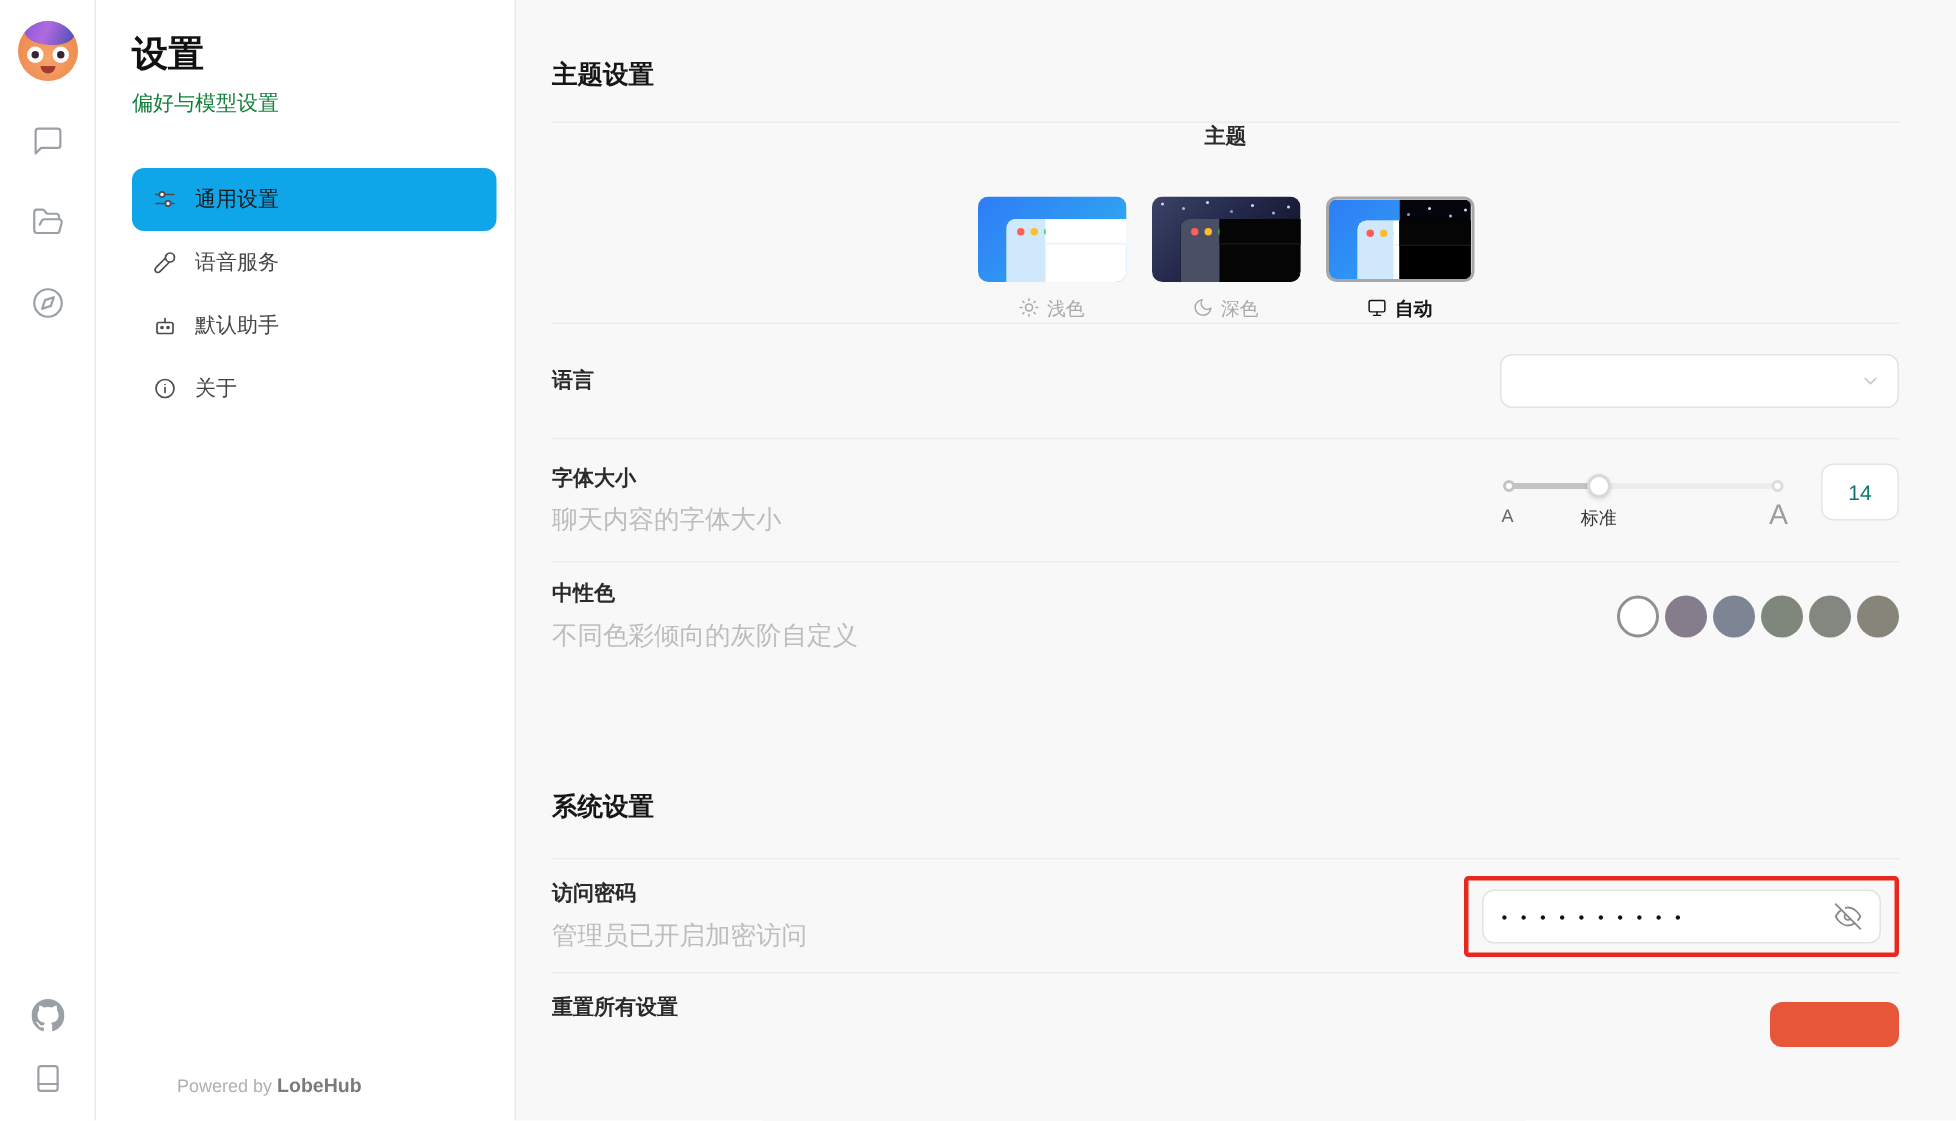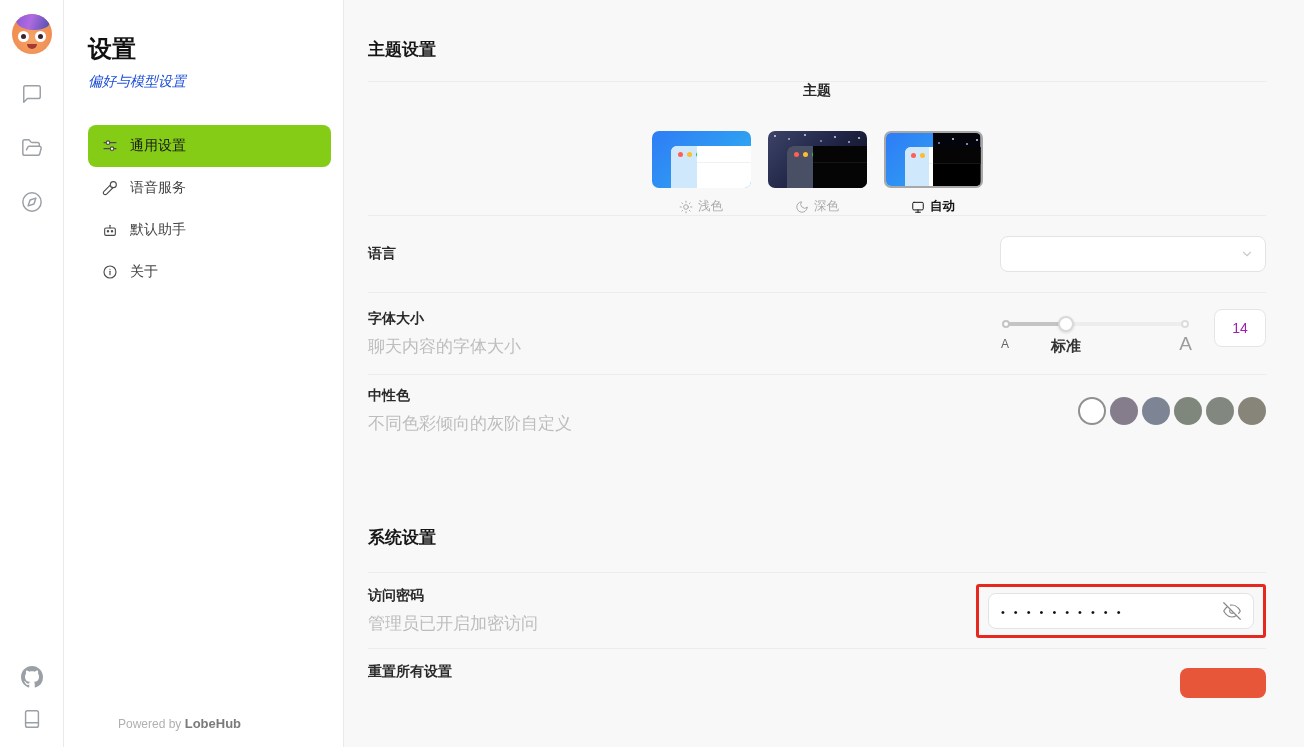--- a/index.html
+++ b/index.html
@@ -26,27 +26,27 @@
   .rail-icons { margin-top:28px; display:flex; flex-direction:column; gap:30px; }
   .rail-bottom { margin-top:auto; display:flex; flex-direction:column; gap:18px; }
   .rail-btn { width:24px; height:24px; color:#9aa0a6; display:flex; align-items:center;
     justify-content:center; cursor:pointer; }
   .rail-btn svg { width:22px; height:22px; stroke:#9aa0a6; fill:none; stroke-width:1.6;
     stroke-linecap:round; stroke-linejoin:round; }
   .rail-btn.gh svg { fill:#9aa0a6; stroke:none; }
 
   
   .nav { width:280px; background:#fff; border-right:1px solid #e9e9e9;
-    padding:33px 12px 16px 24px; display:flex; flex-direction:column; }
+    padding:20px 12px 16px 24px; display:flex; flex-direction:column; }
   .nav-title { font-size:24px; font-weight:700; color:#111; }
-  .nav-sub { margin-top:8px; font-size:14px; color:#1d4ed8;font-style:italic; }
+  .nav-sub { margin-top:8px; font-size:14px; color:#15803d; }
   .menu { margin-top:34px; display:flex; flex-direction:column; gap:0; }
   .menu-item { height:42px; display:flex; align-items:center; gap:12px; padding:0 14px;
     border-radius:8px; font-size:14px; color:#444; cursor:pointer; }
-  .menu-item.active { background:#84cc16; color:#1a1a1a; }
+  .menu-item.active { background:#0ea5e9; color:#1a1a1a; }
   .menu-item svg { width:16px; height:16px; stroke:#4c4c4c; fill:none; stroke-width:1.7;
     stroke-linecap:round; stroke-linejoin:round; flex:0 0 16px; }
   .nav-footer { margin-top:auto; font-size:12px; color:#b0b0b0; padding-left:2px;margin-left:28px; }
   .nav-footer b { color:#7a7a7a; font-weight:700; font-size:13px; }
 
   
   .main { flex:1; background:#f8f8f8; padding:0 38px 0 24px; overflow:hidden; }
   .section-title { padding:38px 0 20px; border-bottom:1px solid #ececec;
     font-size:17px; font-weight:700; color:#161616; }
   .section-title.sys { padding:79px 0 23px; }
@@ -80,21 +80,21 @@
   .win .dots i:nth-child(1){background:#ff5f57;} .win .dots i:nth-child(2){background:#febc2e;}
   .win .dots i:nth-child(3){background:#28c840;}
   .win .tbar { position:absolute; left:30%; right:0; top:0; height:17px;
     border-bottom:1px solid #eef2f6; background:#fff; }
   .win.dark { background:#050505; }
   .win.dark .side { background:rgba(90,97,125,.8); }
   .win.dark .tbar { background:#050505; border-bottom:1px solid #161616; }
   .half { position:absolute; inset:0; }
   .half.l { clip-path:inset(0 50% 0 0); }
   .half.r { clip-path:inset(0 0 0 50%); }
-  .theme-cap { margin-top:10px; display:flex; align-items:center; gap:5px;
+  .theme-cap { margin-top:10px; display:flex; align-items:flex-start; gap:5px;
     font-size:12.5px; color:#a9a9a9; }
   .theme-cap svg { width:14px; height:14px; stroke:#a9a9a9; fill:none; stroke-width:1.7;
     stroke-linecap:round; stroke-linejoin:round; }
   .theme-opt.selected .theme-cap { color:#141414; font-weight:600; }
   .theme-opt.selected .theme-cap svg { stroke:#141414; }
 
   
   .row.lang { height:77px; }
   .select { width:266px; height:36px; background:#fff; border:1px solid #e3e3e3;
     border-radius:8px; display:flex; align-items:center; justify-content:flex-end;
@@ -112,24 +112,24 @@
     background:#c4c4c4; border-radius:2px; }
   .slider .dot { position:absolute; top:5px; width:8px; height:8px; border-radius:50%;
     background:#fff; border:2px solid #dcdcdc; }
   .slider .dot.l { left:-1px; border-color:#c4c4c4; }
   .slider .dot.r { right:-1px; }
   .slider .handle { position:absolute; left:34%; top:1px; width:16px; height:16px;
     margin-left:-8px; border-radius:50%; background:#fff; border:2px solid #d9d9d9;
     box-shadow:0 1px 3px rgba(0,0,0,.12); cursor:pointer; }
   .slider .mark-a-min { position:absolute; left:-2px; top:22px; font-size:12px; color:#666; }
   .slider .mark-std { position:absolute; left:34%; transform:translateX(-50%); top:22px;
-    font-size:15px; color:#333;font-weight:bold; }
+    font-size:12px; color:#333; }
   .slider .mark-a-max { position:absolute; right:-4px; top:18px; font-size:19px; color:#9b9b9b; }
   .fs-input { width:52px; height:38px; background:#fff; border:1px solid #e5e5e5;
-    border-radius:8px; font-size:14px; color:#a21caf; text-align:center;
+    border-radius:8px; font-size:14px; color:#0f766e; text-align:center;
     display:flex; align-items:center; justify-content:center; }
 
   
   .row.tcolor { height:70px; }
   .row.ncolor { height:72px; border-bottom:none; }
   .swatches { display:flex; gap:4px; }
   .swatch { width:28px; height:28px; border-radius:50%; cursor:pointer; }
   .swatch.ring { border:2px solid #909090; background:#fff; }
 
   

